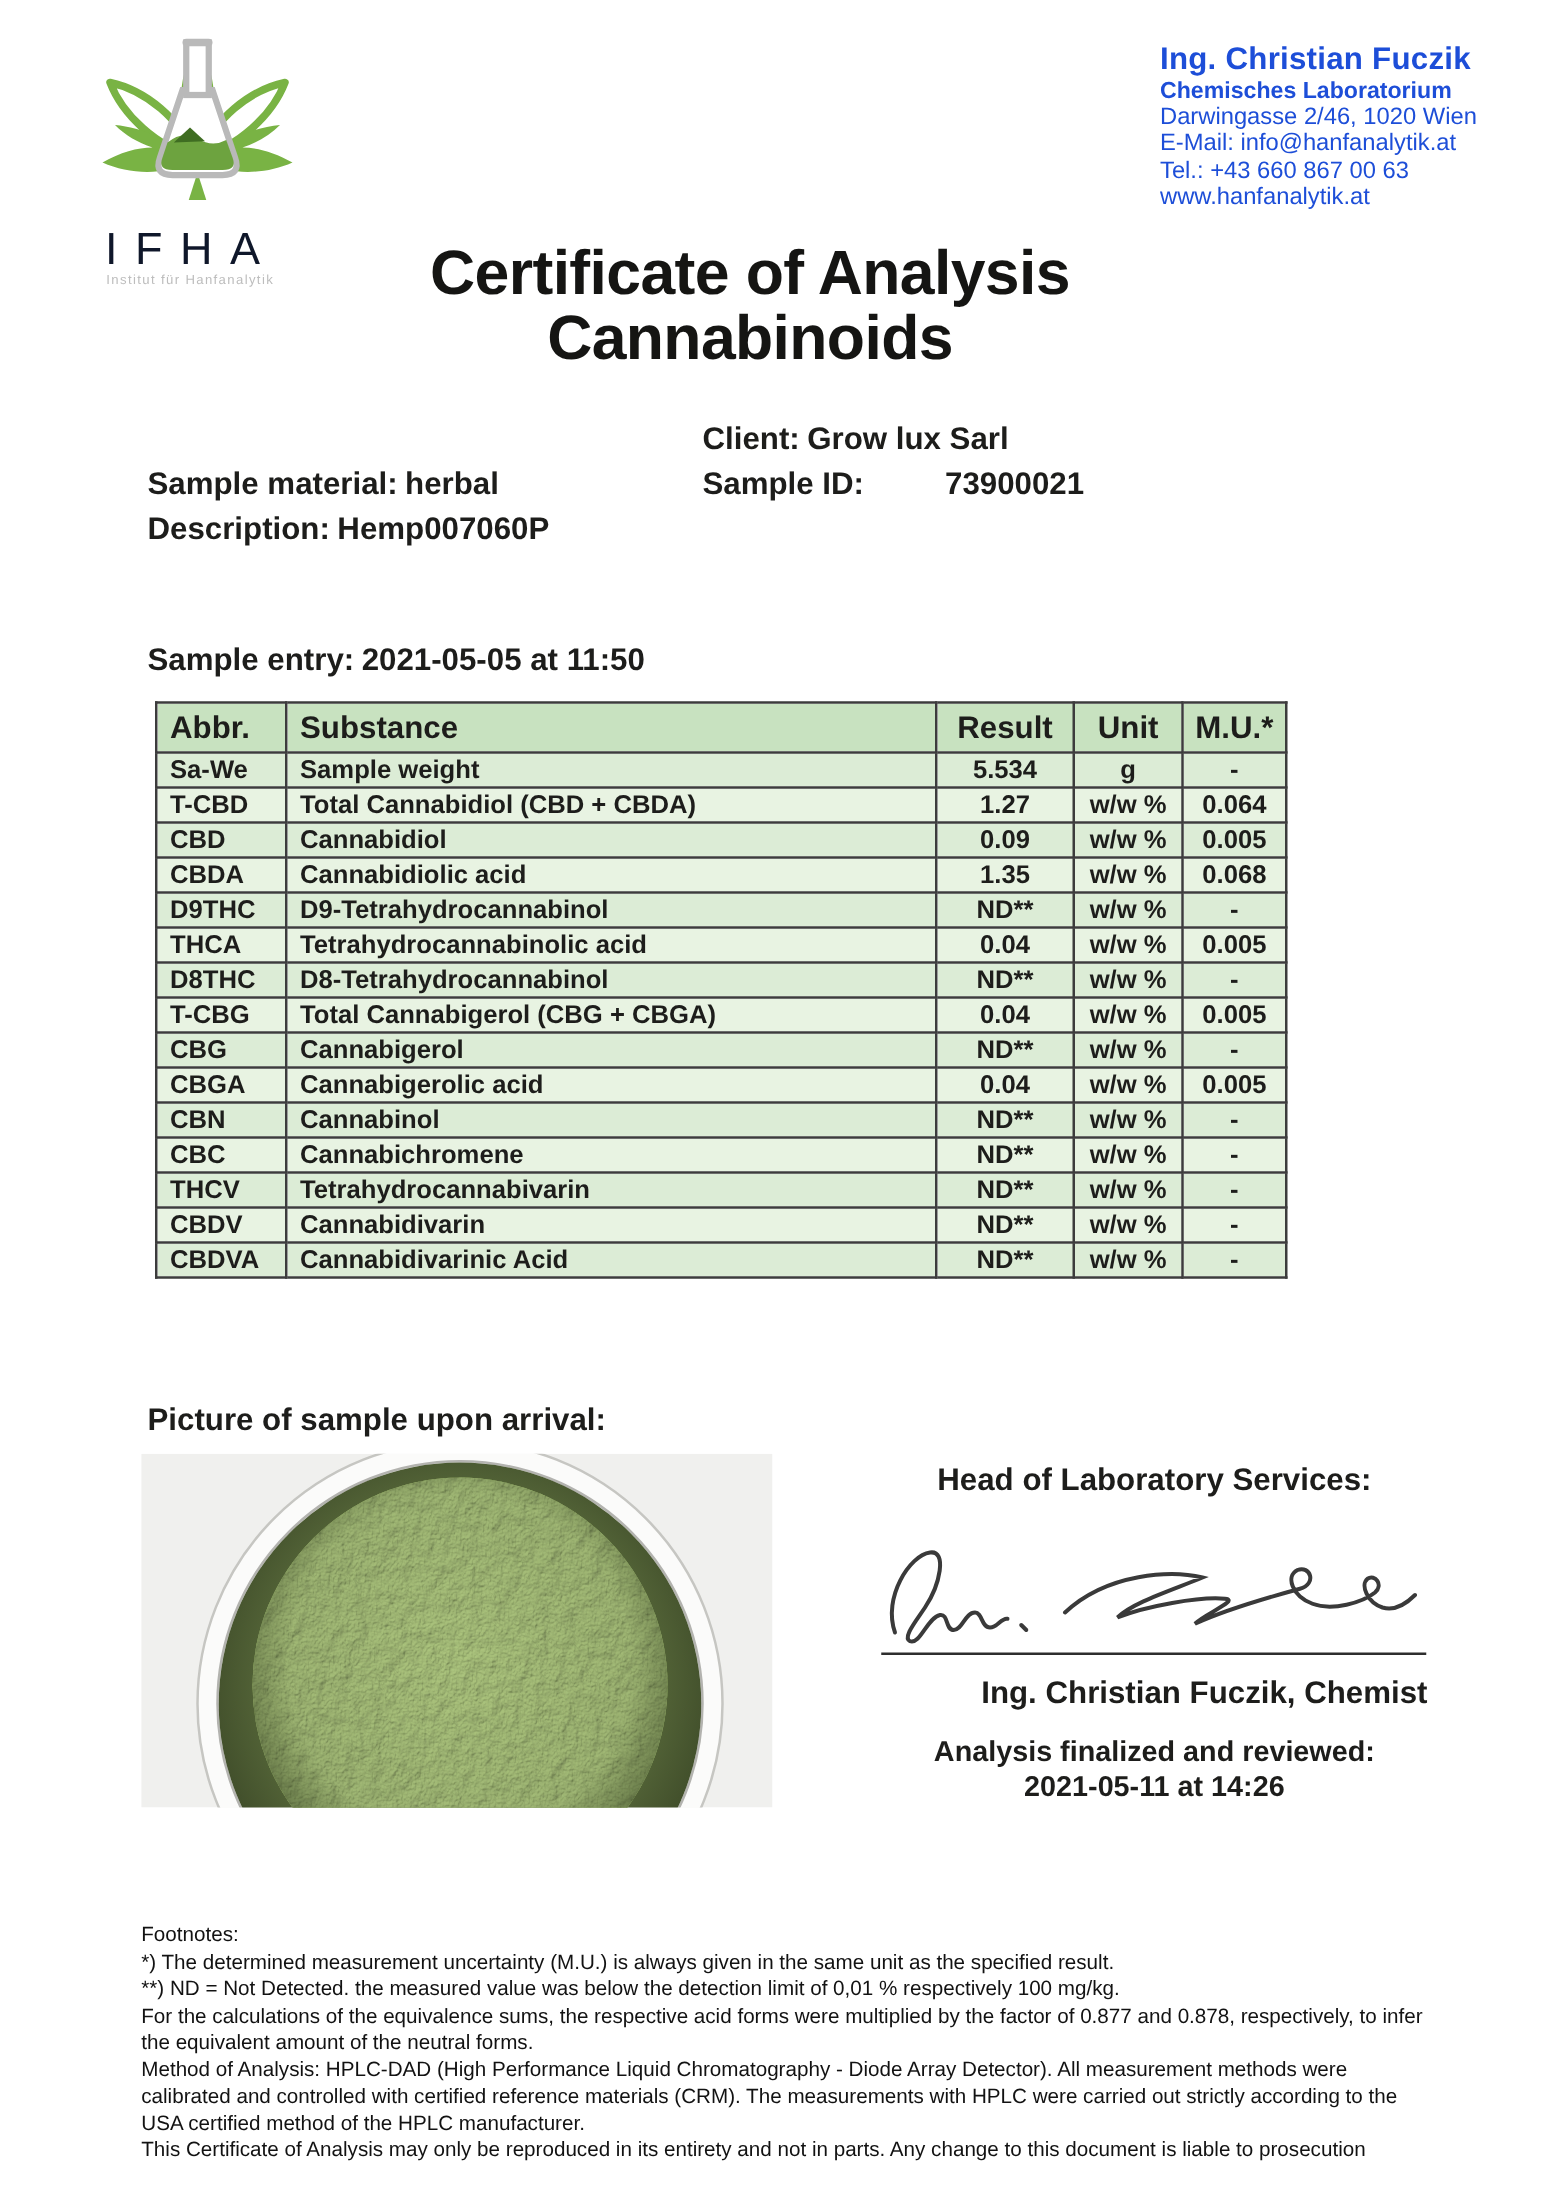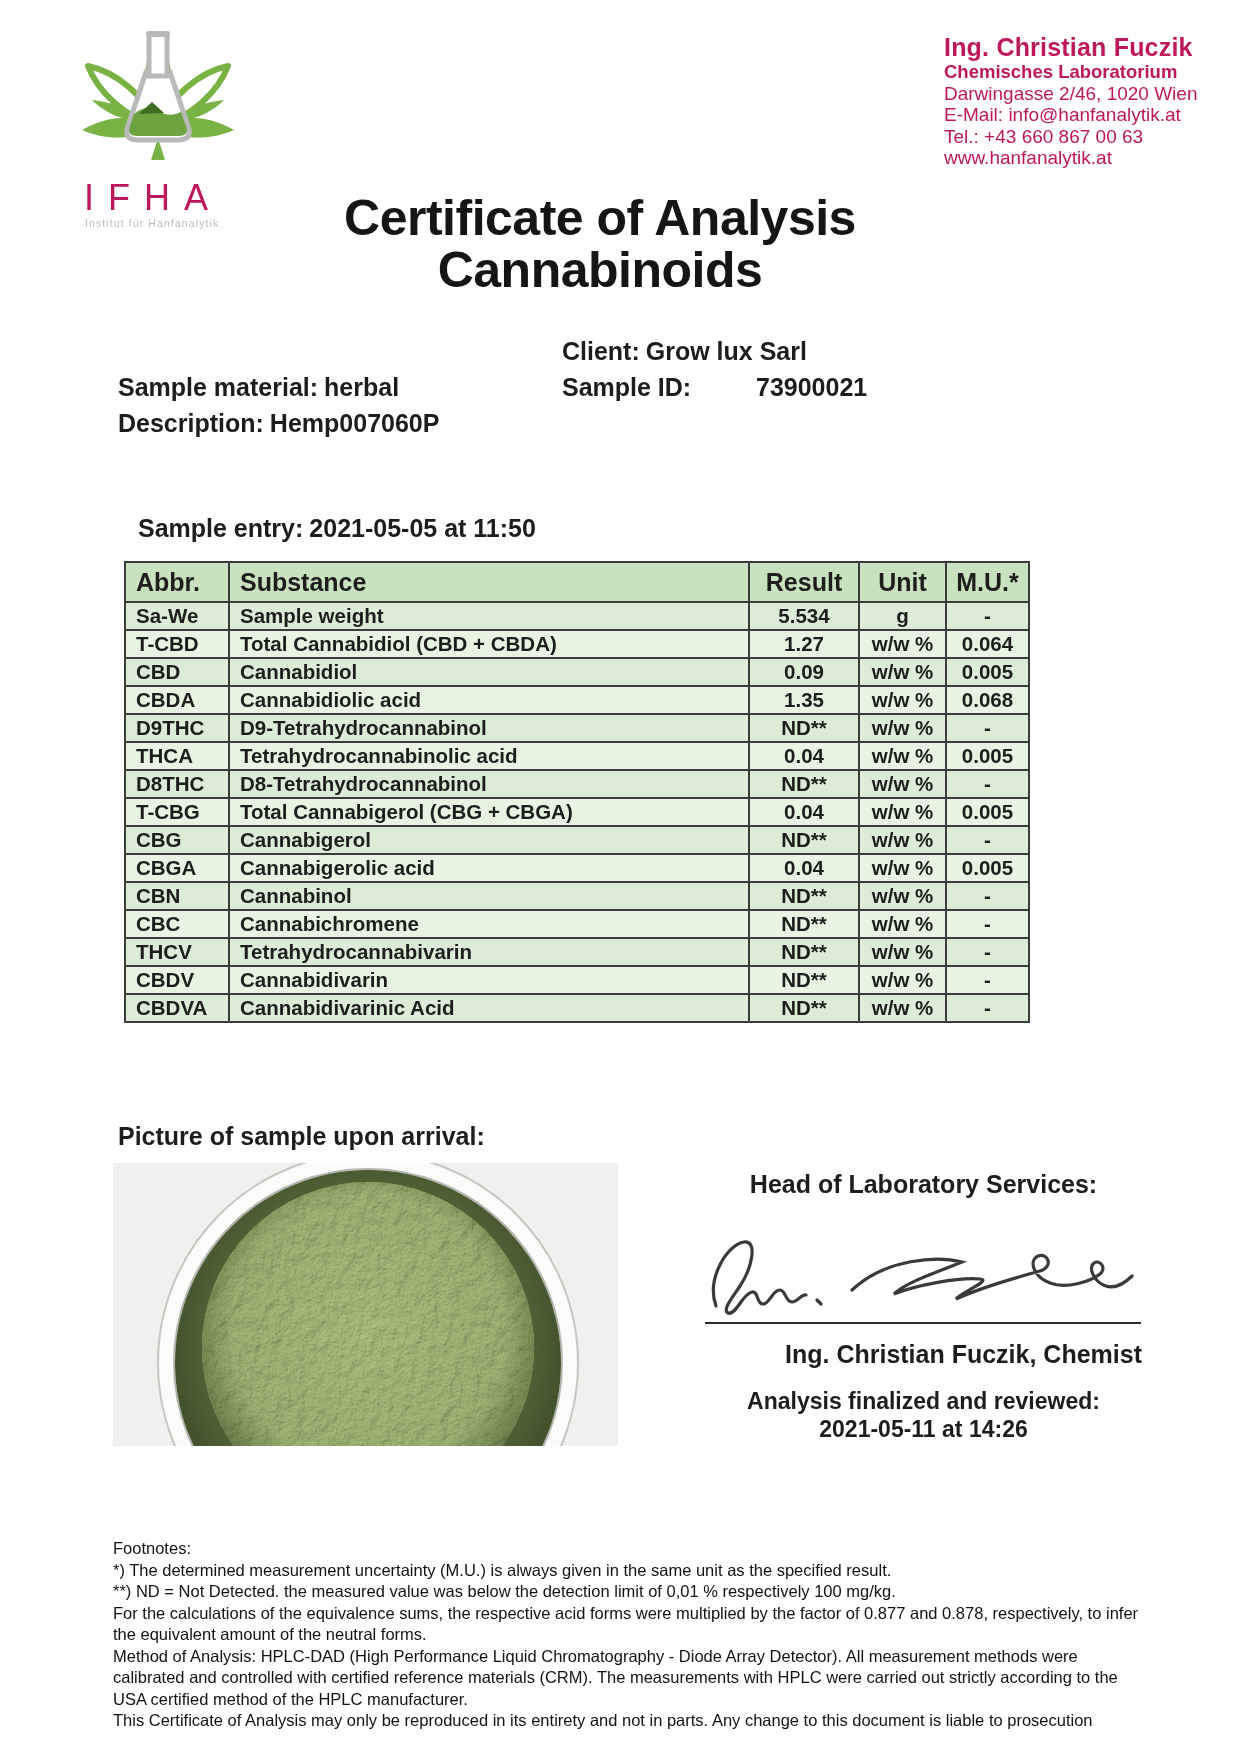--- a/index.html
+++ b/index.html
@@ -1,41 +1,41 @@
 <!DOCTYPE html>
 <html><head>
 <meta charset="utf-8">
 <style>
   html,body{margin:0;padding:0;background:#ffffff;}
   .page{position:relative;width:1239px;height:1754px;background:#ffffff;overflow:hidden;
         font-family:"Liberation Sans", sans-serif;color:#1d1d1b;}
 
   
   .logo{position:absolute;left:76px;top:26px;width:180px;}
-  .logo-letters{font-size:36px;font-weight:400;color:#be185d;letter-spacing:14px;line-height:36px;margin-top:2px;margin-left:8px;}
+  .logo-letters{font-size:36px;font-weight:400;color:#0f172a;letter-spacing:14px;line-height:36px;margin-top:2px;margin-left:8px;}
   .logo-subtitle{font-size:10.5px;color:#bdbdbd;letter-spacing:1.1px;margin-left:9px;margin-top:1px;}
 
   
-  .contact{position:absolute;left:928px;top:34px;color:#be185d;margin-left:16px;}
+  .contact{position:absolute;left:928px;top:34px;color:#1d4ed8;}
   .contact-name{font-size:25px;font-weight:700;line-height:27px;letter-spacing:0.2px;}
   .contact-line{font-size:19px;font-weight:400;line-height:21.5px;}
   .contact-line.strong{font-weight:700;font-size:18.5px;}
 
   
   .doc-title{position:absolute;left:0;top:192px;width:1200px;text-align:center;
              font-size:50px;line-height:52px;font-weight:700;color:#151513;letter-spacing:-0.5px;}
 
   
   .info-line{position:absolute;font-size:25px;font-weight:600;white-space:nowrap;}
   .client-line{left:562px;top:337px;}
   .material-line{left:118px;top:373px;}
   .sampleid-label{left:562px;top:373px;}
   .sampleid-value{left:732px;top:373px;margin-left:24px;}
   .description-line{left:118px;top:409px;}
-  .entry-line{left:118px;top:514px;margin-left:20px;}
+  .entry-line{left:118px;top:514px;}
   .info-line .val{margin-left:6px;}
 
   
   table.results{position:absolute;left:124px;top:561px;border-collapse:collapse;table-layout:fixed;}
   table.results th, table.results td{border:2px solid #3c3c3c;overflow:hidden;white-space:nowrap;}
   table.results th{height:38px;font-size:25px;font-weight:700;background:#c8e2c0;text-align:left;padding:0 0 0 10px;}
   table.results th.c, table.results td.c{text-align:center;padding:0;}
   table.results td{height:26px;font-size:20.5px;font-weight:600;padding:0 0 0 10px;}
   table.results tr:nth-child(odd) td{background:#dcecd6;}
   table.results tr:nth-child(even) td{background:#e8f3e2;}

